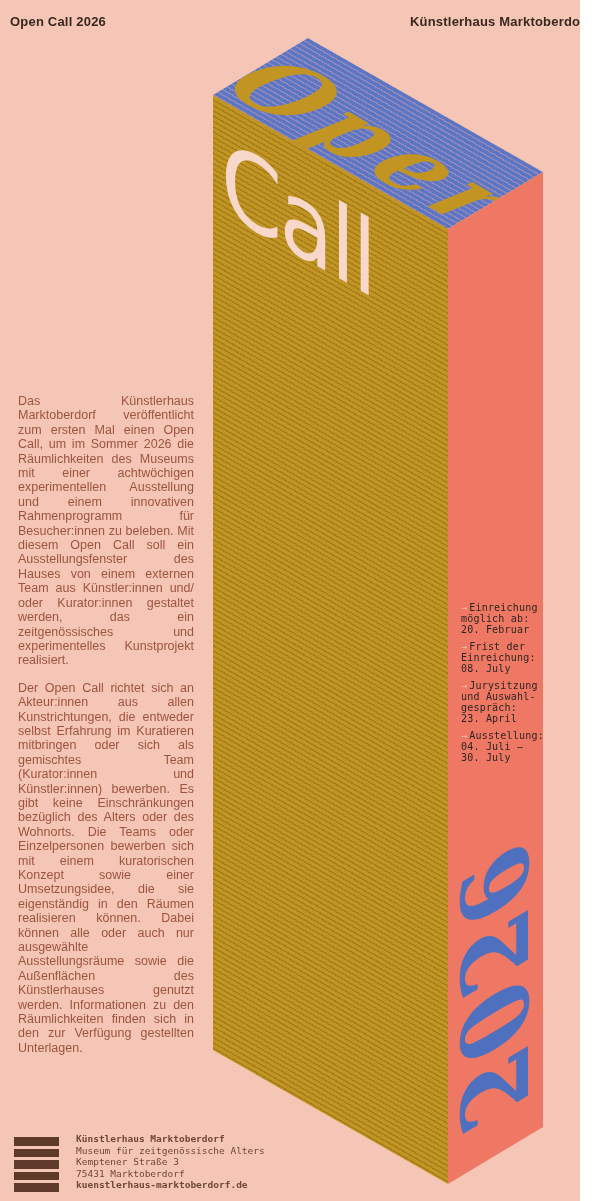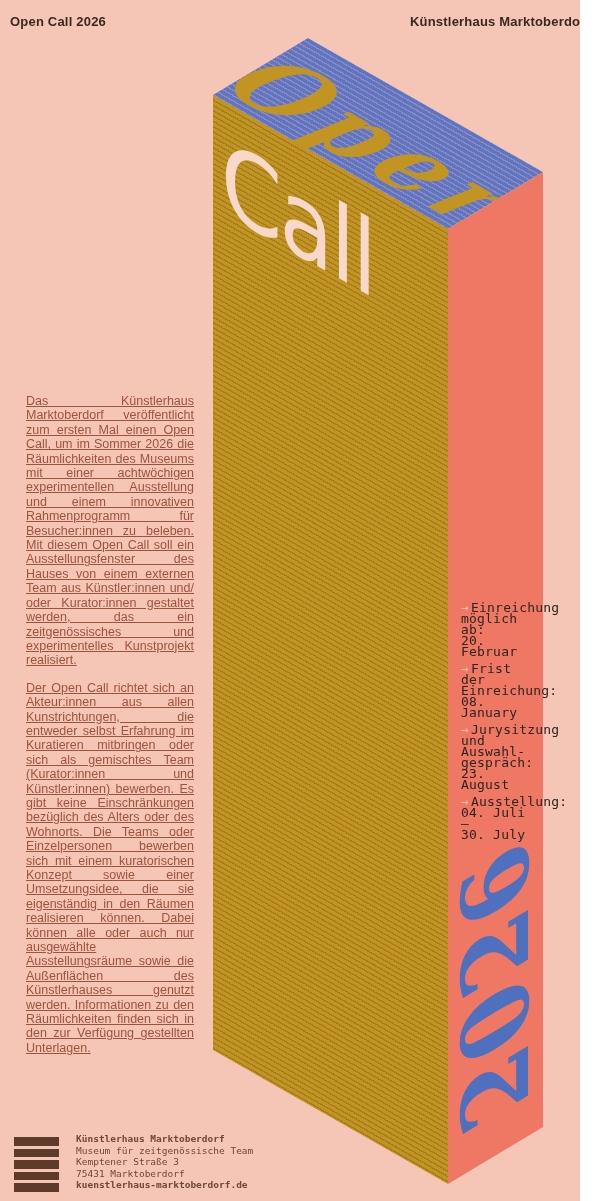--- a/index.html
+++ b/index.html
@@ -49,24 +49,24 @@
   .label-year{
     left:446px;top:1151px;
     font-family:"DejaVu Serif",serif;font-weight:700;
     font-size:92px;letter-spacing:4px;color:var(--year_blue,#4f70bf);
     transform:matrix(0,-1,1,-0.6,0,0);transform-origin:0 0;
   }
   
   .copy{position:absolute;left:10px;top:394px;width:184px;
         font-size:12.5px;line-height:14.4px;text-align:justify;
         color:var(--body_text,#9d543f);}
-  .copy p{margin:0 0 13px 16px;text-decoration:underline;}
+  .copy p{margin:0 0 13px 8px;}
   
   .dates{position:absolute;left:461px;top:602px;width:80px;
-         font-family:"DejaVu Sans Mono",monospace;font-size:13px;line-height:11px;
+         font-family:"DejaVu Sans Mono",monospace;font-size:10px;line-height:11px;
          color:var(--mono_text,#2d2521);letter-spacing:.2px;}
   .date-item{margin-bottom:6px;}
   .date-item .txt{white-space:pre-line;}
   .arrow{color:var(--arrow_pink,#f4bca9);margin-right:2px;}
   
   .credit{position:absolute;left:584px;top:1092px;white-space:nowrap;
           font-family:"DejaVu Sans Mono",monospace;font-size:7.2px;letter-spacing:.4px;
           color:var(--credit_text,#8c7264);
           transform:rotate(-90deg);transform-origin:0 0;}
   
@@ -111,45 +111,45 @@
 
   <div class="dates">
     <div class="date-item">
       <span class="arrow">→</span><span class="txt">Einreichung
 möglich ab:
 20. Februar</span>
     </div>
     <div class="date-item">
       <span class="arrow">→</span><span class="txt">Frist der
 Einreichung:
-08. January</span>
+08. July</span>
     </div>
     <div class="date-item">
       <span class="arrow">→</span><span class="txt">Jurysitzung
 und Auswahl-
 gespräch:
-23. August</span>
+23. April</span>
     </div>
     <div class="date-item">
       <span class="arrow">→</span><span class="txt">Ausstellung:
 04. Juli –
 30. July</span>
     </div>
   </div>
 
   <div class="credit">Gestaltung: Studio Erika, Kempten</div>
 
   <div class="logo">
     <div class="bar"></div>
     <div class="bar"></div>
     <div class="bar"></div>
     <div class="bar"></div>
     <div class="bar"></div>
   </div>
   <div class="address">
     <span class="ln bold">Künstlerhaus Marktoberdorf</span>
-    <span class="ln">Museum für zeitgenössische Team</span>
+    <span class="ln">Museum für zeitgenössische Alters</span>
     <span class="ln">Kemptener Straße 3</span>
     <span class="ln">75431 Marktoberdorf</span>
     <span class="ln bold">kuenstlerhaus-marktoberdorf.de</span>
   </div>
 
 </div>
 
 </body></html>

